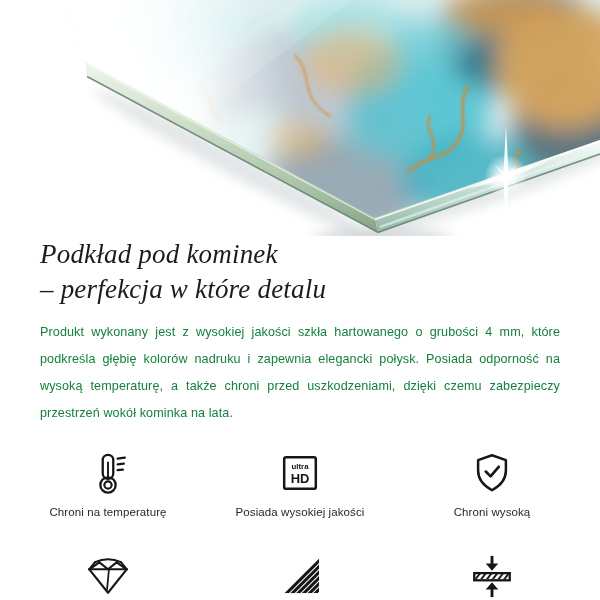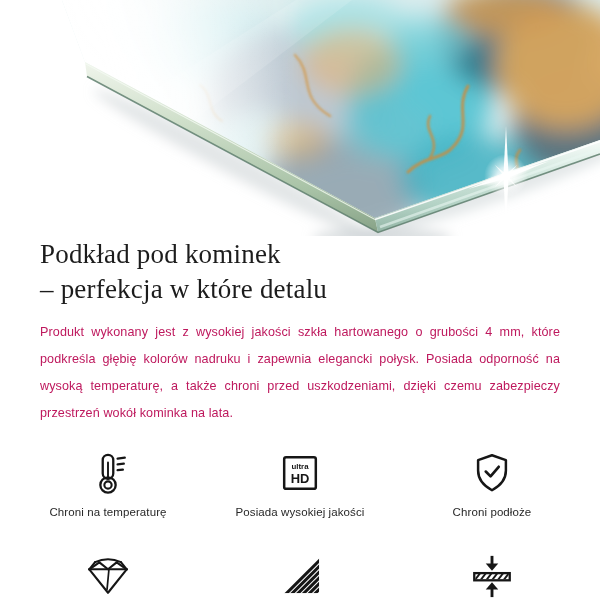--- a/index.html
+++ b/index.html
@@ -3,22 +3,22 @@
 <meta charset="utf-8">
 <style>
   * { margin:0; padding:0; box-sizing:border-box; }
   html,body { width:600px; height:600px; background:#ffffff; overflow:hidden;
               font-family:"Liberation Sans", sans-serif; }
   .page { width:600px; height:600px; background:#fff; }
   .hero { width:600px; height:236px; display:block; }
   .content { padding:0 40px; }
   h1.title { font-family:"Liberation Serif", "DejaVu Serif", serif;
              font-weight:400; font-size:27px; line-height:35px; color:#1c1c1c;
-             margin:1px 0 12px; letter-spacing:.2px; }
-  p.desc { font-size:12.6px; line-height:27px; color:#be185d; text-align:justify;
+             margin:1px 0 12px; letter-spacing:.2px;font-style:italic; }
+  p.desc { font-size:12.6px; line-height:27px; color:#15803d; text-align:justify;
            letter-spacing:.1px; margin:0; }
   .features { display:flex; flex-wrap:wrap; justify-content:space-between;
               padding:0 22px; margin-top:6px; }
   .feature { width:172px; display:flex; flex-direction:column; align-items:center;
              margin-bottom:18px; margin-top:16px; }
   .icon-box { height:48px; display:flex; align-items:center; justify-content:flex-end; }
   .feature .label { margin-top:9px; font-size:11.5px; color:#282828; letter-spacing:.1px;
                     white-space:nowrap; }
 </style>
 </head>
@@ -170,21 +170,21 @@
       <div class="label">Posiada wysokiej jakości</div>
     </div>
 
     <div class="feature">
       <div class="icon-box">
         <svg width="46" height="46" viewBox="0 0 48 48" fill="none" stroke="#161616" stroke-width="2.6" stroke-linecap="round" stroke-linejoin="round">
           <path d="M24,5.5 L38.5,10.5 V21.5 C38.5,31 32.5,37.5 24,42 C15.5,37.5 9.5,31 9.5,21.5 V10.5 Z"></path>
           <path d="M17.5,22.5 L22.5,27.5 L31,17.5" stroke-width="2.8"></path>
         </svg>
       </div>
-      <div class="label">Chroni podłoże</div>
+      <div class="label">Chroni wysoką</div>
     </div>
 
     <div class="feature">
       <div class="icon-box">
         <svg width="46" height="46" viewBox="0 0 48 48" fill="none" stroke="#161616" stroke-width="2.2" stroke-linecap="round" stroke-linejoin="round">
           <path d="M10.5,9.5 Q24,3.5 37.5,9.5"></path>
           <path d="M10.5,9.5 L4.5,17"></path>
           <path d="M37.5,9.5 L43.5,17"></path>
           <path d="M4.5,17 H43.5"></path>
           <path d="M4.5,17 L24,41.5 L43.5,17"></path>

